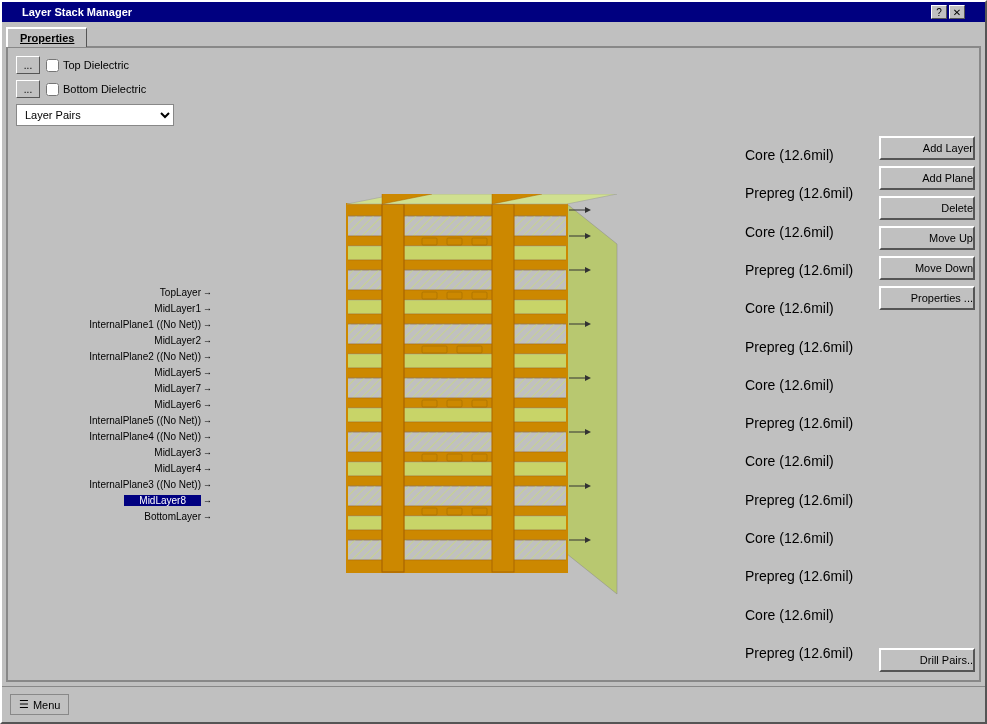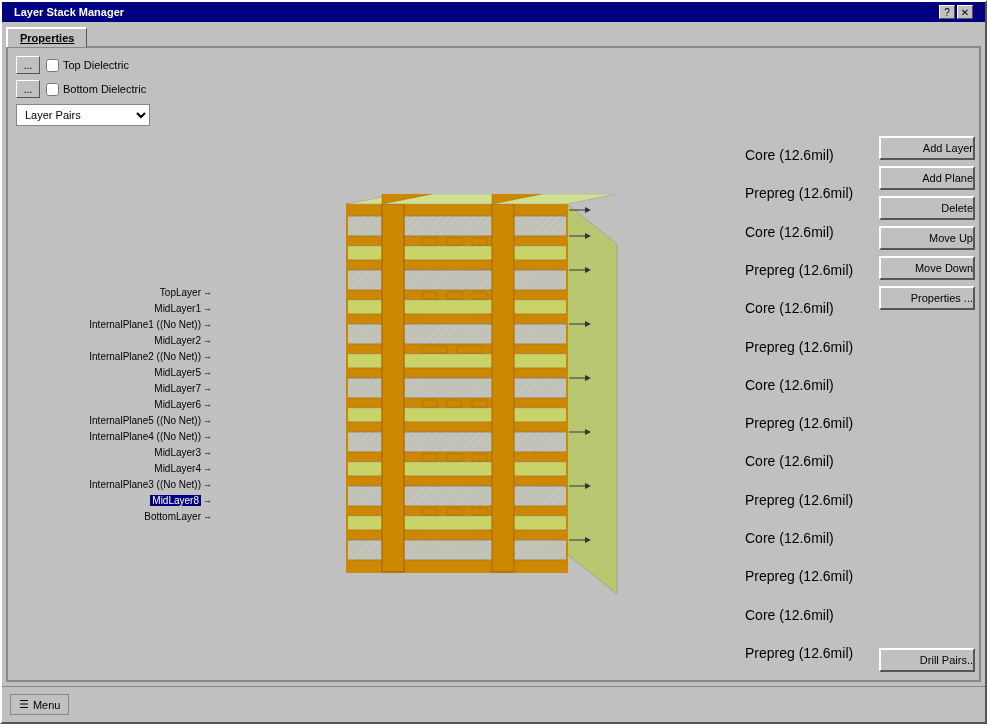--- a/index.html
+++ b/index.html
@@ -17,21 +17,21 @@
       background: #c0c0c0;
       border: 2px solid #fff;
       border-right-color: #555;
       border-bottom-color: #555;
       display: flex;
       flex-direction: column;
     }
     .title-bar {
       background: #000080;
       color: white;
-      padding: 3px 12px;
+      padding: 3px 20px;
       display: flex;
       justify-content: space-between;
       align-items: center;
       height: 20px;
       flex-shrink: 0;
     }
     .title-bar-text { font-size: 11px; font-weight: bold; }
     .title-bar-buttons { display: flex; gap: 2px; }
     .title-btn {
       width: 16px; height: 14px;
@@ -104,21 +104,21 @@
       border-bottom-color: #555;
       font-size: 10px;
       cursor: pointer;
     }
     .dropdown-row {
       display: flex;
       align-items: center;
       margin-bottom: 4px;
     }
     select {
-      width: 134px;
+      width: 158px;
       height: 22px;
       font-size: 11px;
       background: white;
       border: 1px solid #888;
       padding: 1px 4px;
     }
     .main-area {
       display: flex;
       flex: 1;
       gap: 4px;
@@ -139,21 +139,21 @@
       gap: 2px;
       height: 16px;
     }
     .layer-label {
       text-align: right;
       white-space: nowrap;
     }
     .layer-label.selected {
       background: #000080;
       color: white;
-      padding: 0 2px;
+      padding: 0 15px;
     }
     .arrow { font-size: 9px; }
     .pcb-visual {
       flex: 1;
       display: flex;
       align-items: center;
       justify-content: center;
       position: relative;
     }
     .right-labels {

